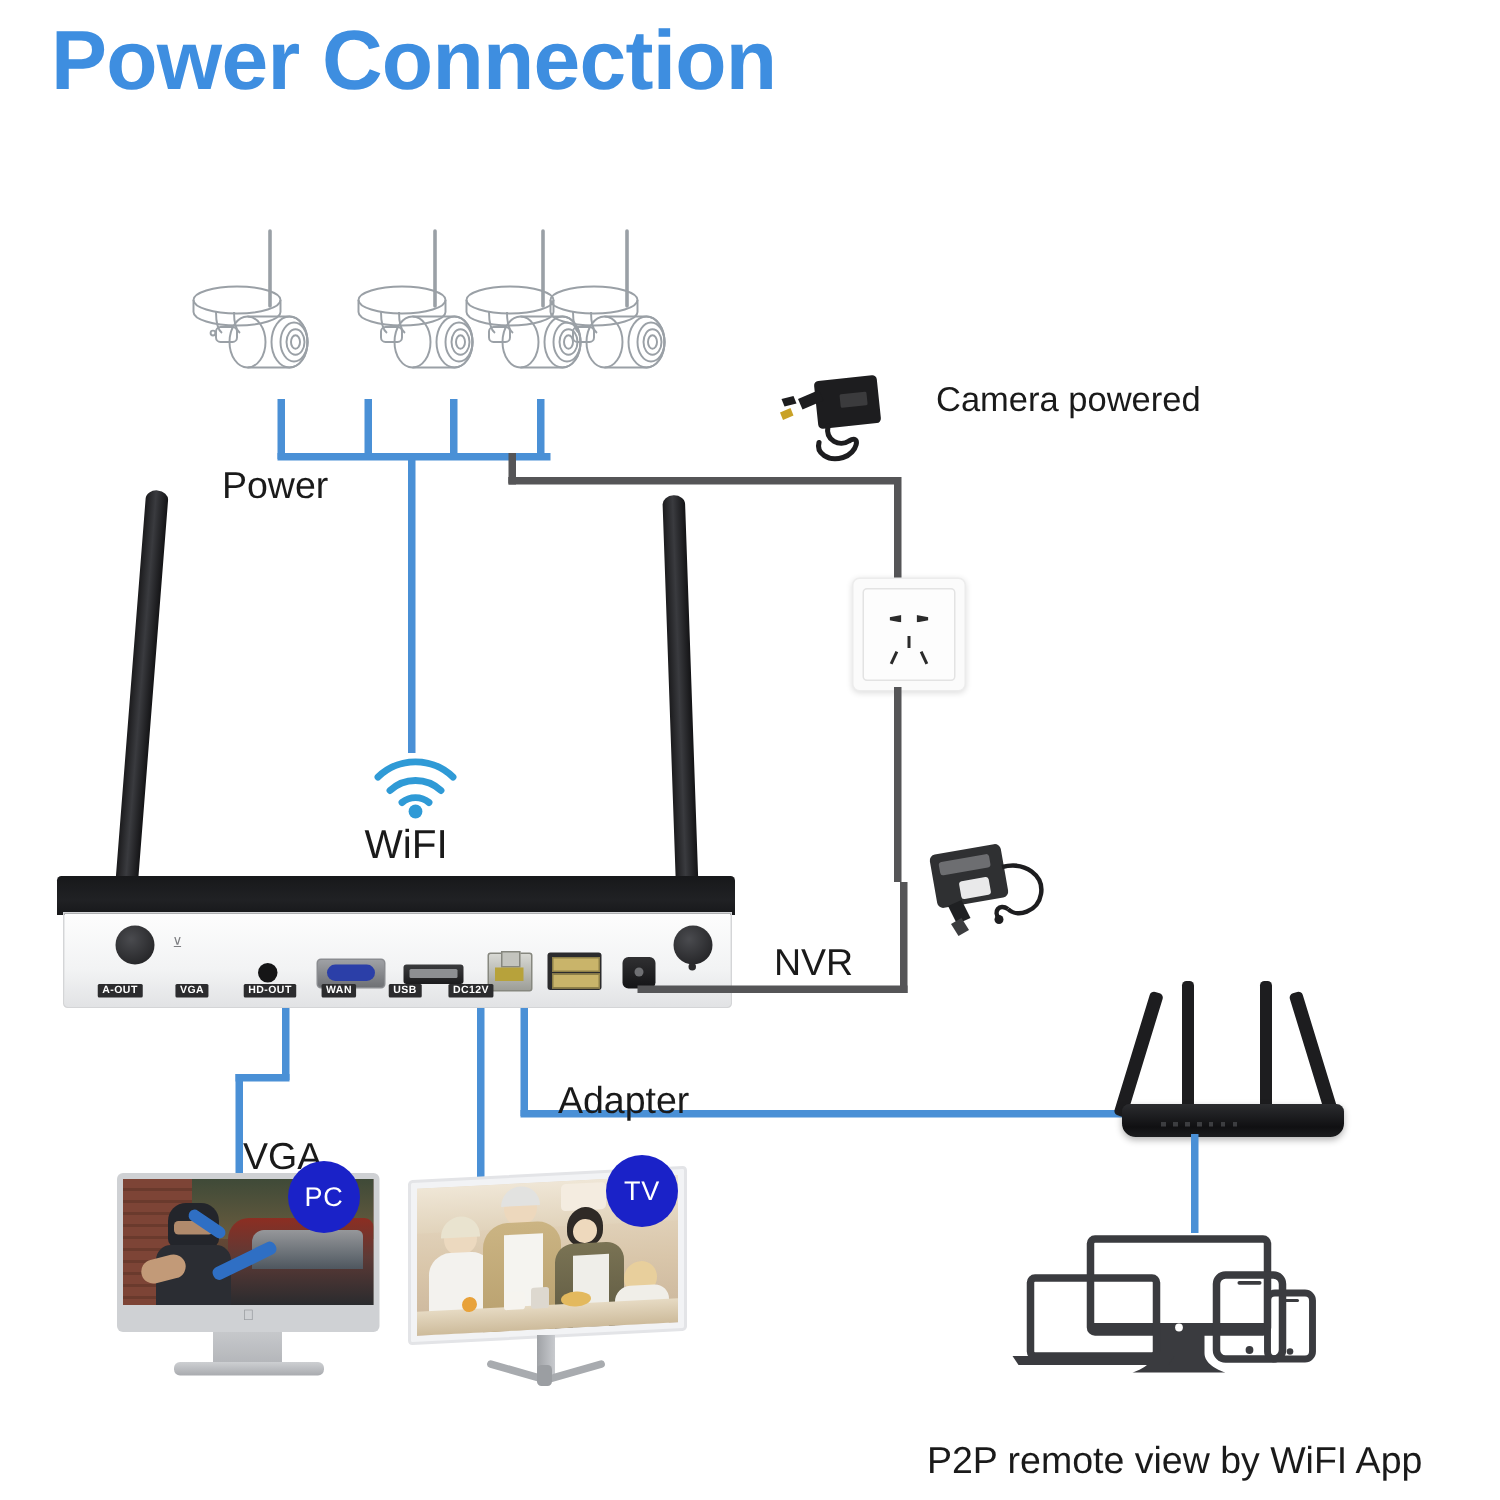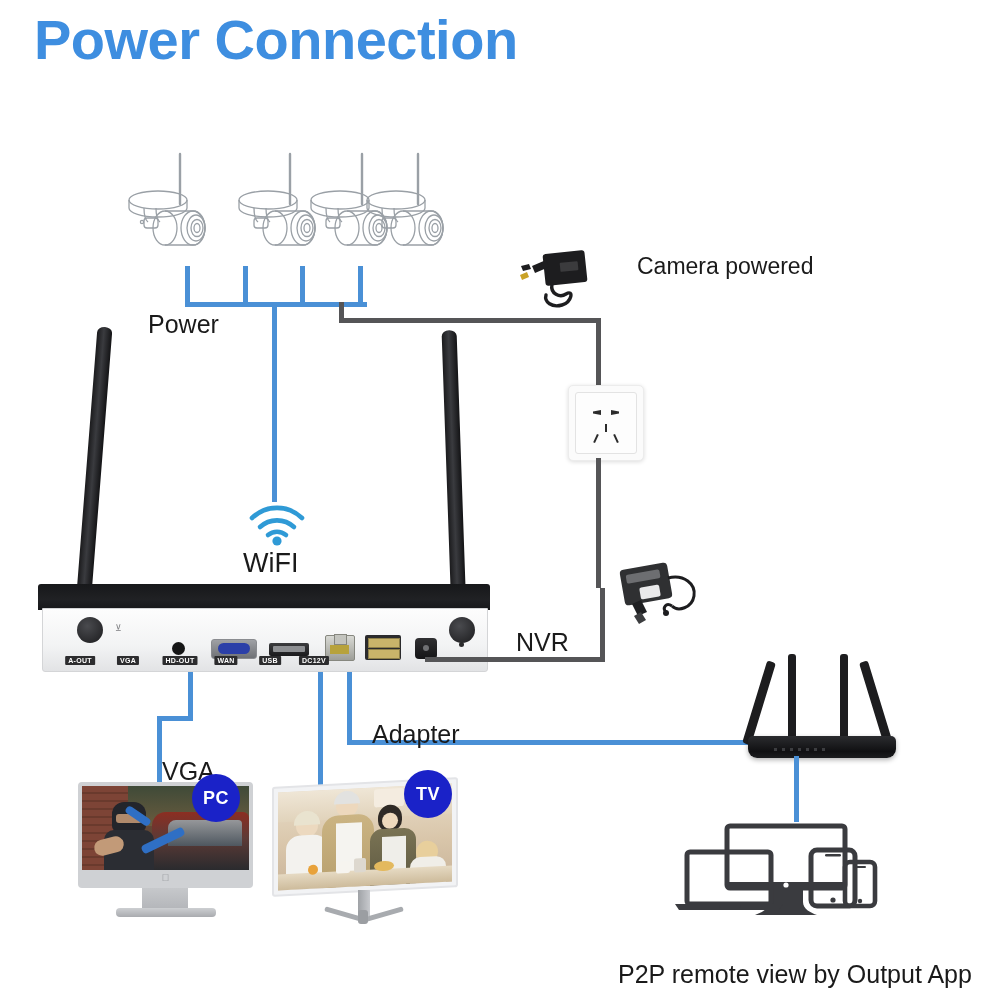--- a/index.html
+++ b/index.html
@@ -36,21 +36,21 @@
              background:linear-gradient(180deg,#fdfdfd 0%,#f2f3f4 60%,#e2e3e5 100%);
              border:1px solid #d4d5d7;border-radius:0 0 3px 3px;}
   .ant{position:absolute;background:linear-gradient(90deg,#1b1b1d,#3a3b3f 45%,#131315);
        border-radius:50%/6px;}
   .portlabel{position:absolute;font-size:7px;font-weight:bold;color:#fff;
              background:#2c2c2e;padding:1px 3px;border-radius:1px;letter-spacing:.3px;
              transform:translateX(-50%);white-space:nowrap;}
   
   .badge{position:absolute;border-radius:50%;background:#1a22c8;color:#fff;
          display:flex;align-items:center;justify-content:center;
-         font-size:18px;font-weight:700;letter-spacing:.5px;}
+         font-size:18px;font-weight:400;letter-spacing:.5px;}
   .screenimg{position:absolute;overflow:hidden;}
   
   .rant{position:absolute;background:#1d1d1f;border-radius:3px;}
   
   #devices{left:665px;top:820px;width:260px;height:110px;}
   #devices svg{width:100%;height:100%;display:block;}
   
   .adp svg{display:block;}
 </style>
 </head>
@@ -156,21 +156,21 @@
         <rect x="44" y="16" width="18" height="9" rx="1" fill="#3b3b3d" transform="rotate(-6 53 20)"></rect>
         <path d="M30 14 l-14 6 l3 7 l14 -6 z"></path>
         <path d="M13 18 l-8 2 l2 5 l8 -2 z"></path>
         <path d="M11 26 l-7 3 l2 5 l7 -3 z" fill="#c9a227"></path>
       </g>
       <g fill="none" stroke="#1d1d1f" stroke-width="3.4" stroke-linecap="round">
         <path d="M36 38 C34 48 44 52 50 48 C58 43 56 56 46 59 C36 62 28 56 30 49"></path>
       </g>
     </svg>
   </div>
-  <div class="abs lbl" style="left:637px;top:252px;">Camera powered</div>
+  <div class="abs lbl" style="left:624px;top:252px;">Camera powered</div>
 
   <div class="abs" id="socket">
     <div class="inner"></div>
     <div class="pin" style="left:24px;top:24px;width:8px;height:5px;clip-path:polygon(100% 0,100% 100%,0 70%,0 30%);"></div>
     <div class="pin" style="left:42px;top:24px;width:8px;height:5px;clip-path:polygon(0 0,0 100%,100% 70%,100% 30%);"></div>
     <div class="pin" style="left:36px;top:38px;width:2px;height:8px;"></div>
     <div class="pin" style="left:26px;top:48px;width:2px;height:9px;transform:rotate(25deg);"></div>
     <div class="pin" style="left:46px;top:48px;width:2px;height:9px;transform:rotate(-25deg);"></div>
   </div>
 
@@ -360,15 +360,15 @@
       </g>
       <circle cx="168" cy="80" r="2.6" fill="#3a3b3f"></circle>
       <rect x="160" y="34" width="16" height="2.5" rx="1.2" fill="#3a3b3f"></rect>
       <g fill="none" stroke="#3a3b3f" stroke-width="4.6" stroke-linejoin="round">
         <rect x="180" y="42" width="30" height="44" rx="5"></rect>
       </g>
       <circle cx="195" cy="81" r="2.2" fill="#3a3b3f"></circle>
       <rect x="190" y="46" width="11" height="2" rx="1" fill="#3a3b3f"></rect>
     </svg>
   </div>
-  <div class="abs lbl big" style="left:618px;top:958px;">P2P remote view by Output App</div>
+  <div class="abs lbl big" style="left:618px;top:958px;">P2P remote view by WiFI App</div>
 
 </div>
 
 </body></html>

